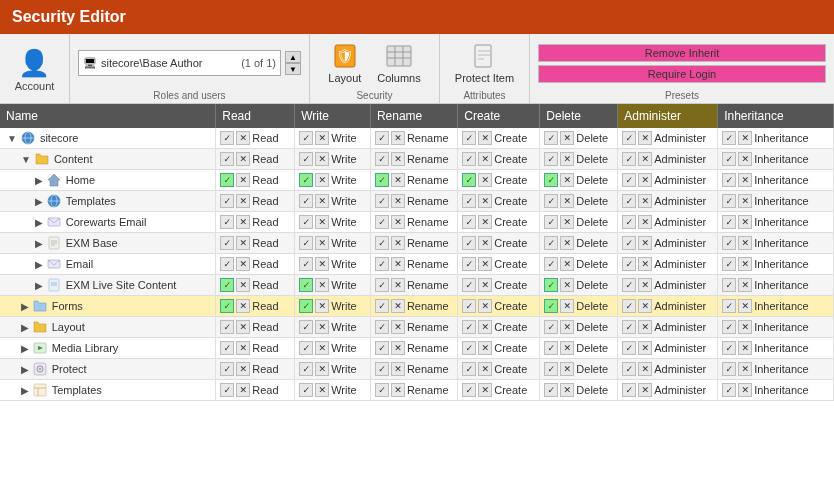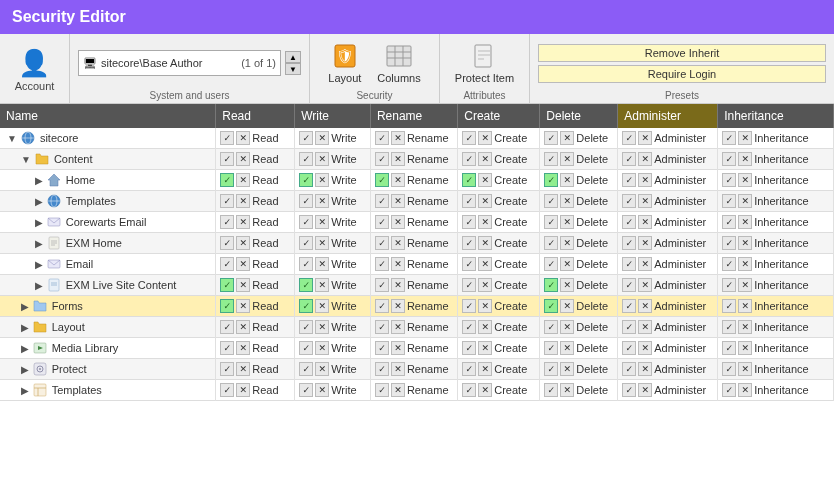--- a/index.html
+++ b/index.html
@@ -1,20 +1,20 @@
 <!DOCTYPE html>
 <html><head>
   <meta charset="utf-8">
   <style>
     * { box-sizing: border-box; margin: 0; padding: 0; }
     body { font-family: Arial, sans-serif; font-size: 12px; background: #fff; width: 834px; height: 501px; overflow: hidden; }
 
     
     .title-bar {
-      background: #8b5cf6;
+      background: #c2410c;
       color: #fff;
       padding: 8px 12px;
       font-size: 16px;
       font-weight: bold;
     }
 
     
     .ribbon {
       background: #f0f0f0;
       border-bottom: 1px solid #ccc;
@@ -152,21 +152,21 @@
 
     .preset-btns {
       display: flex;
       flex-direction: column;
       gap: 3px;
     }
 
     .preset-btn {
       font-size: 11px;
       color: #333;
-      background: #fef9c3;
+      background: #ec4899;
       border: 1px solid #bbb;
       padding: 2px 8px;
       cursor: pointer;
       text-align: center;
     }
 
     
     .table-container {
       overflow: auto;
       height: calc(501px - 36px - 70px);
@@ -308,21 +308,21 @@
       <div class="roles-input-box">
         <span class="input-icon" style="font-size:11px;">🖥</span>
         <span class="input-text">sitecore\Base Author</span>
         <span class="input-count">(1 of 1)</span>
       </div>
       <div class="scroll-btns">
         <div class="scroll-btn">▲</div>
         <div class="scroll-btn">▼</div>
       </div>
     </div>
-    <div class="ribbon-section-label" style="width:100%; text-align:center;">System and users</div>
+    <div class="ribbon-section-label" style="width:100%; text-align:center;">Roles and users</div>
   </div>
 
   <div class="ribbon-section" style="min-width:130px;">
     <div class="ribbon-section-content">
       <div class="ribbon-btn">
         <div class="btn-icon">
           <svg width="28" height="28" viewBox="0 0 28 28">
             <rect x="4" y="3" width="20" height="22" rx="2" fill="#f4a020" stroke="#c07010" stroke-width="1"></rect>
             <text x="14" y="19" text-anchor="middle" font-size="14" fill="#fff">🛡</text>
           </svg>
@@ -713,21 +713,21 @@
         <span class="tree-indent" style="width:28px; display:inline-block;"></span>
         <span class="tree-toggle">▶</span>
         <span class="node-icon">
                 <svg width="14" height="14" viewBox="0 0 14 14">
                   <rect x="2" y="1" width="10" height="12" rx="1" fill="#f0f0e8" stroke="#aaaaaa" stroke-width="0.5"></rect>
                   <line x1="4" y1="5" x2="10" y2="5" stroke="#aaa" stroke-width="0.7"></line>
                   <line x1="4" y1="7" x2="10" y2="7" stroke="#aaa" stroke-width="0.7"></line>
                   <line x1="4" y1="9" x2="8" y2="9" stroke="#aaa" stroke-width="0.7"></line>
                 </svg>
               </span>
-        <span>EXM Home</span>
+        <span>EXM Base</span>
       </div>
     </td>
     <td class="">
     <div class="perm-cell">
       <span class="check-icon">✓</span>
       <span class="check-icon">✕</span>
       <span class="perm-label">Read</span>
     </div>
   </td>
     <td class="">

